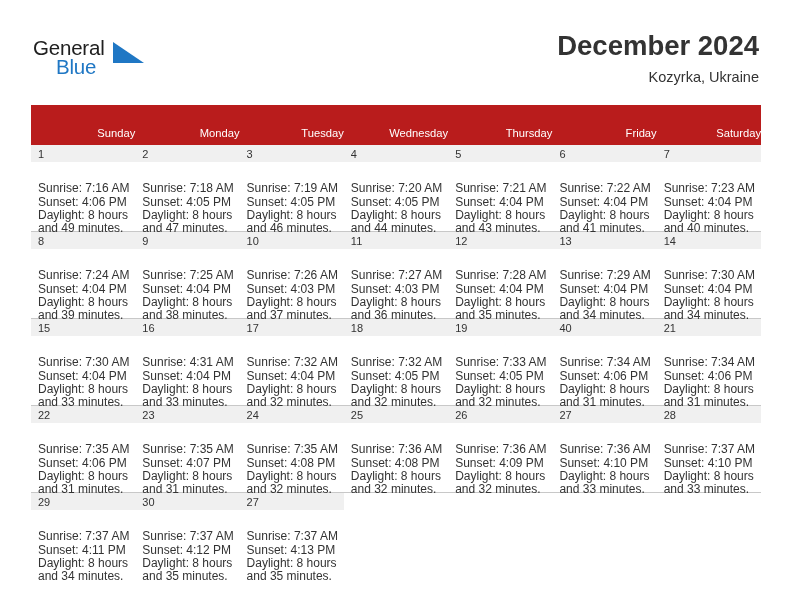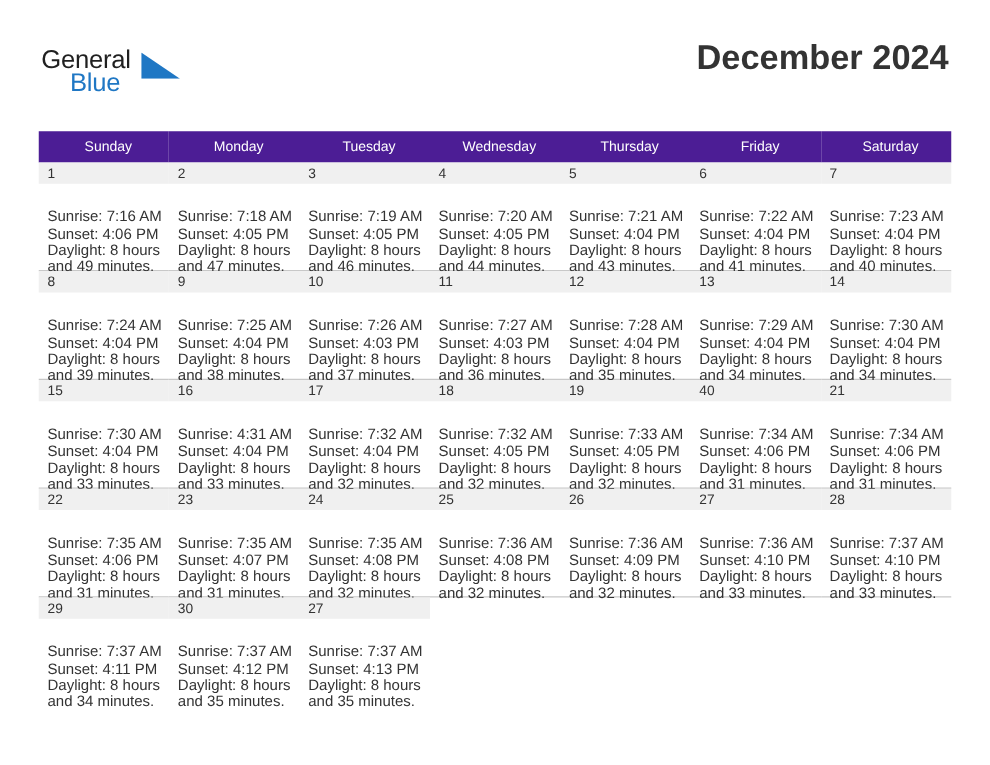--- a/index.html
+++ b/index.html
@@ -90,26 +90,26 @@
   .calendar {
     position: absolute;
     left: 31px;
     top: 105px;
     width: 730px;
     border-collapse: collapse;
     table-layout: fixed;
   }
 
   .calendar th {
-    background: #4c1d95;
+    background: #b91c1c;
     color: #ffffff;
     font-size: 11.2px;
     font-weight: normal;
-    text-align: center;
-    padding: 7px 0 5px 7px;
+    text-align: right;
+    padding: 22px 0 5px 7px;
     border: none;
     line-height: 1.2;
   }
 
   .calendar td {
     vertical-align: top;
     padding: 0;
     border: none;
     border-top: 1px solid #c8c8c8;
     height: 86px;
@@ -161,20 +161,21 @@
       <span class="logo-blue">Blue</span>
       <span class="logo-mark">
         <svg width="31" height="21" viewBox="0 0 31 21" xmlns="http://www.w3.org/2000/svg">
           <polygon points="0,0 31,21 0,21" fill="#1f77c4"></polygon>
         </svg>
       </span>
     </div>
 
     <div class="title-block">
       <div class="month-title">December 2024</div>
+      <div class="location">Kozyrka, Ukraine</div>
     </div>
 
   </div>
 
   <table class="calendar">
     <thead>
       <tr>
         <th>Sunday</th>
         <th>Monday</th>
         <th>Tuesday</th>

